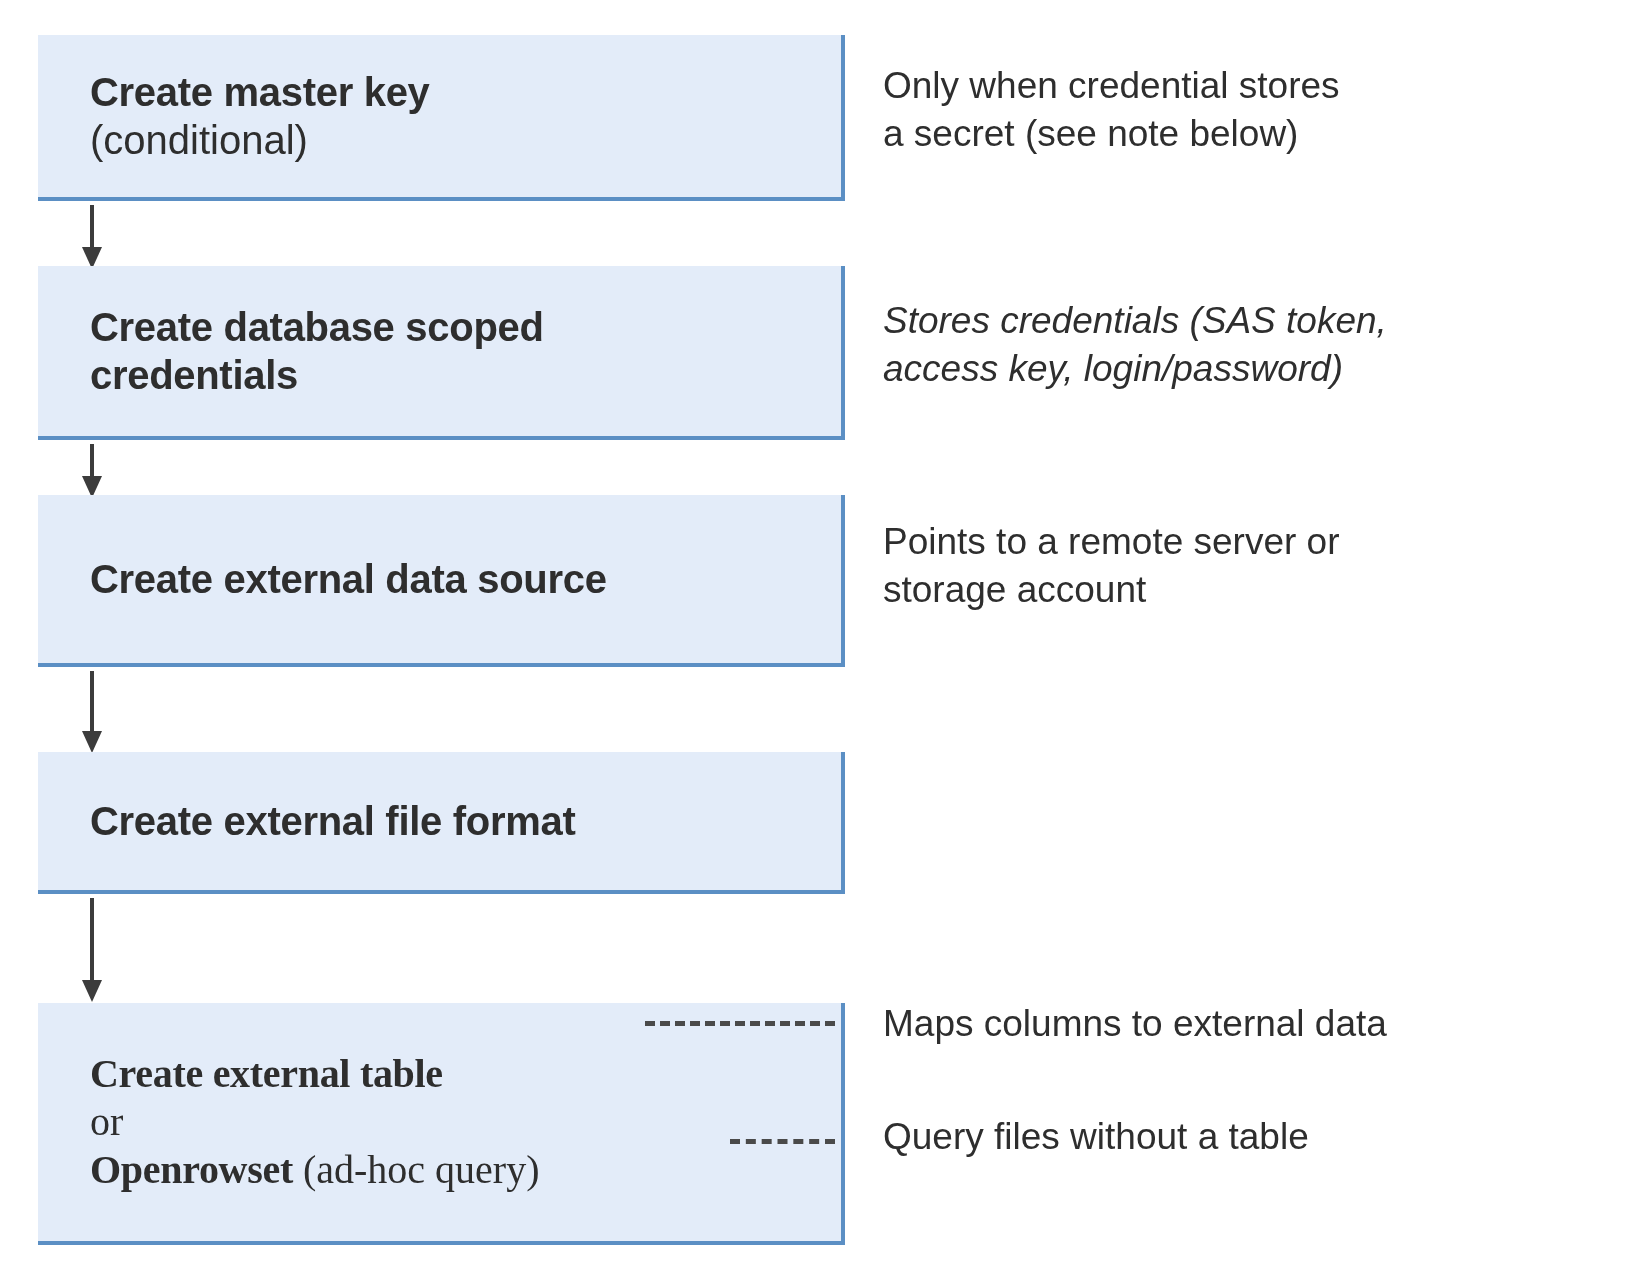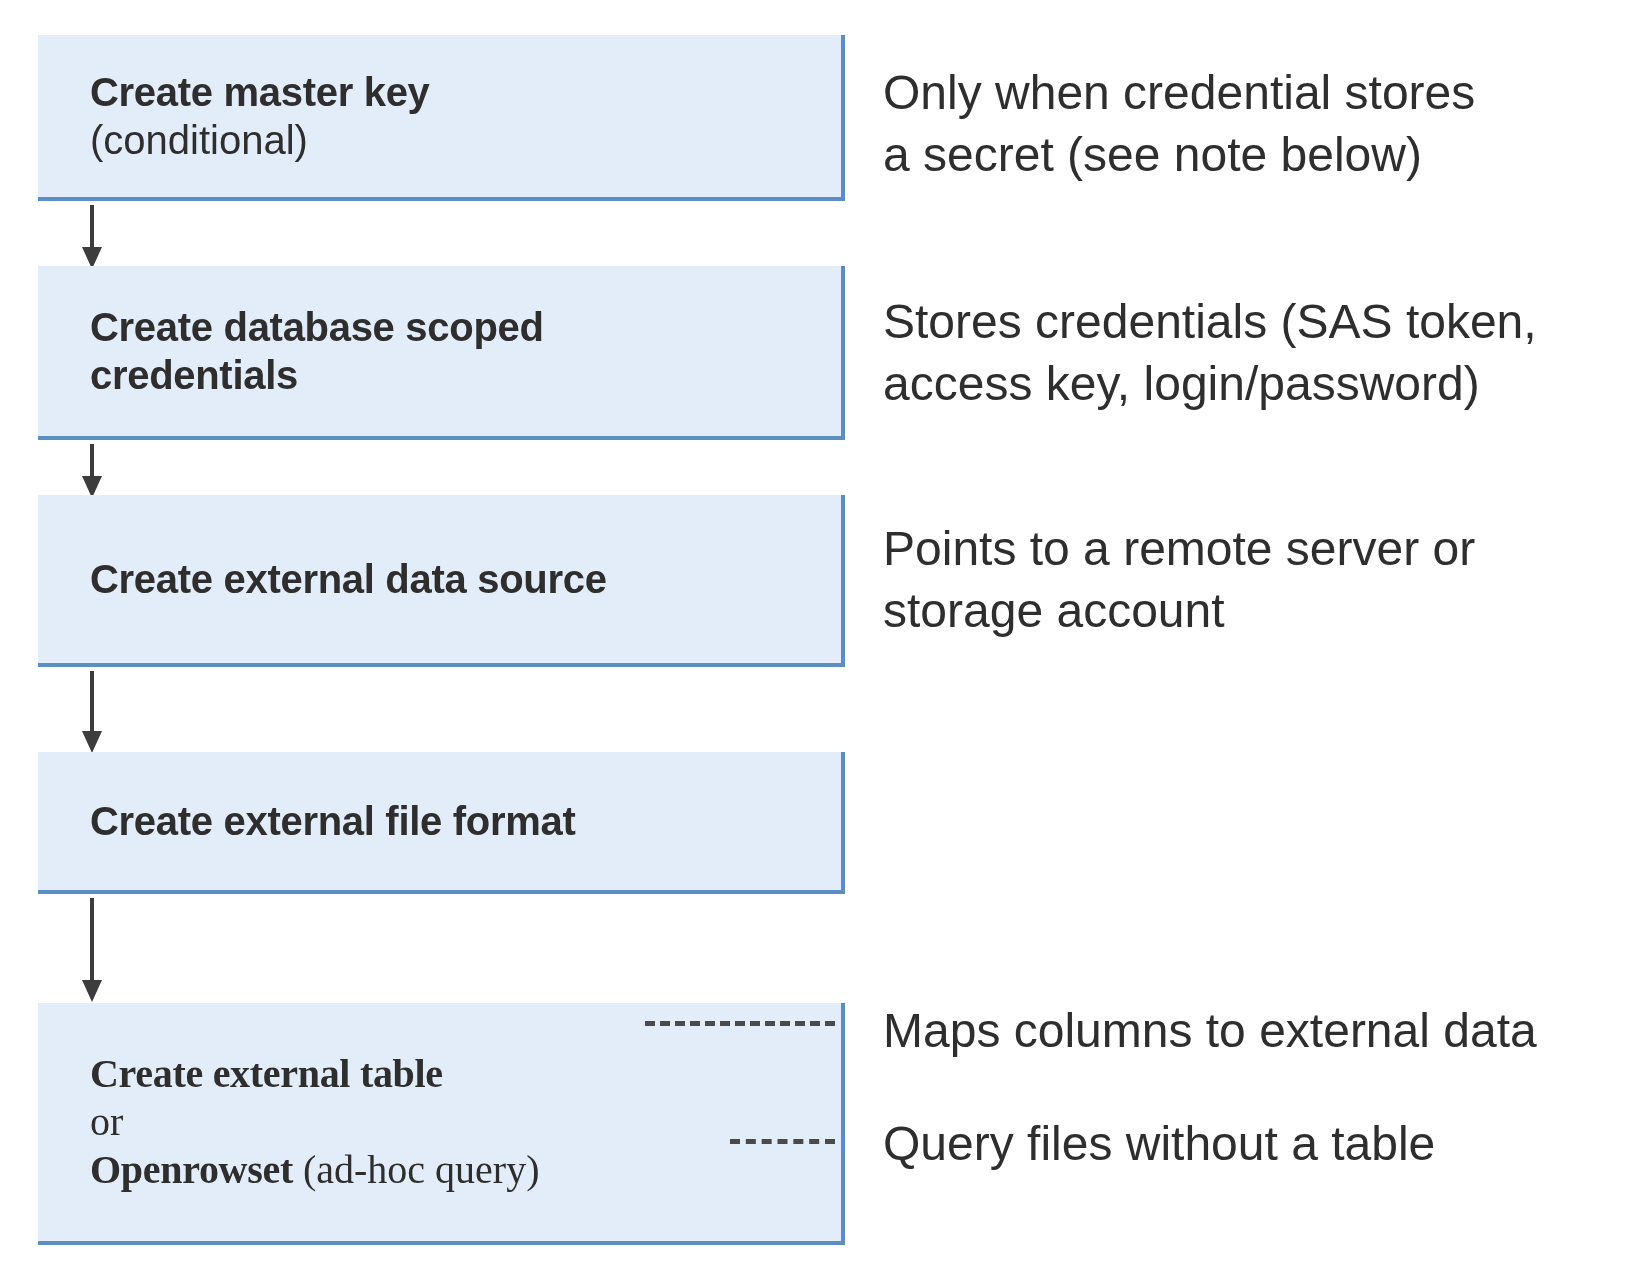--- a/index.html
+++ b/index.html
@@ -105,27 +105,27 @@
     height: 0;
     border-top: 5px dashed #4a4a4a;
   }
   #dash-ext-table  { left: 645px; top: 1021px; width: 190px; }
   #dash-openrowset { left: 730px; top: 1139px; width: 105px; }
 
   
   .annotation {
     position: absolute;
     left: 883px;
-    font-size: 48px;
+    font-size: 37px;
     line-height: 1.30;
     color: #2e2e2e;
     white-space: pre-line;
   }
   #note-master-key   { top: 62px;  }
-  #note-scoped-cred  { top: 291px; }
+  #note-scoped-cred  { top: 297px; font-style: italic; }
   #note-data-source  { top: 518px; }
   #note-file-format  { top: 732px; }
   #note-ext-table    { top: 1000px; }
   #note-openrowset   { top: 1113px; }
 </style>
 </head>
 <body>
 
 <div class="canvas">
 

